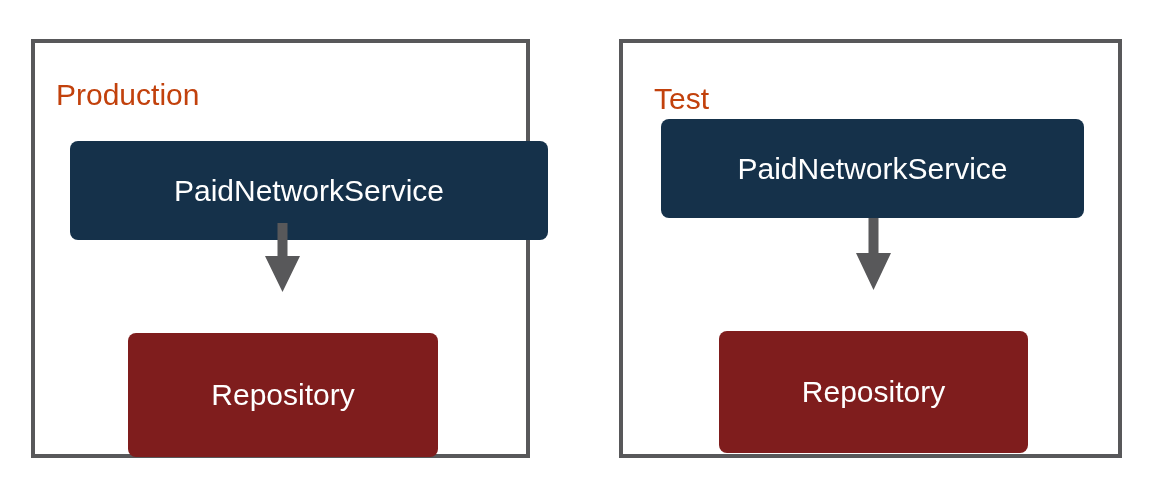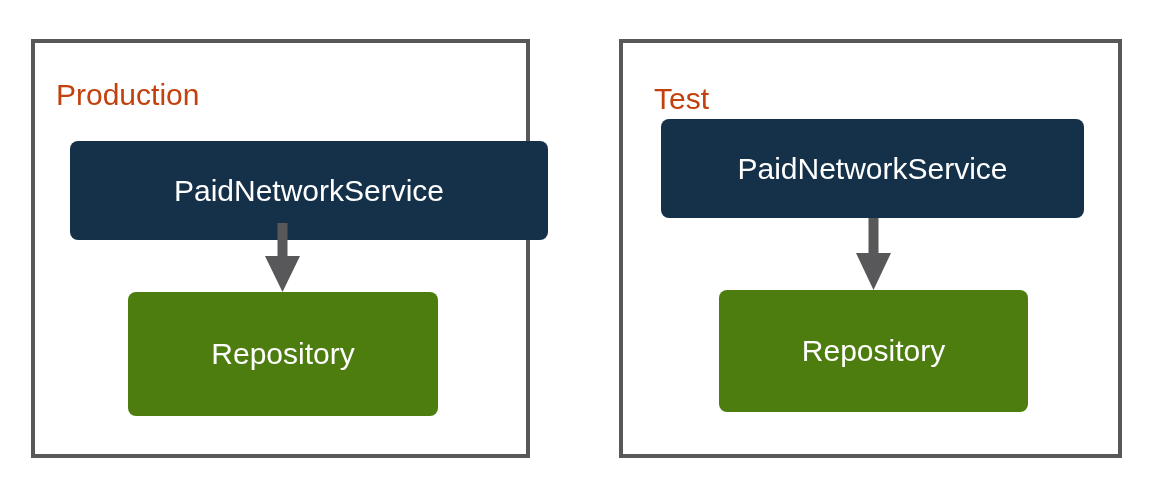--- a/index.html
+++ b/index.html
@@ -41,21 +41,22 @@
     border-radius: 8px;
     color: #ffffff;
     font-size: 30px;
     line-height: 30px;
     white-space: nowrap;
   }
   .node-service {
     background: #15314a;
   }
   .node-repo {
-    background: #4d7c0f;
+    background: #7f1d1d;
+    margin-top: 41px;
   }
   .arrow {
     position: absolute;
   }
   .arrow svg {
     display: block;
   }
 </style>
 </head>
 <body>

